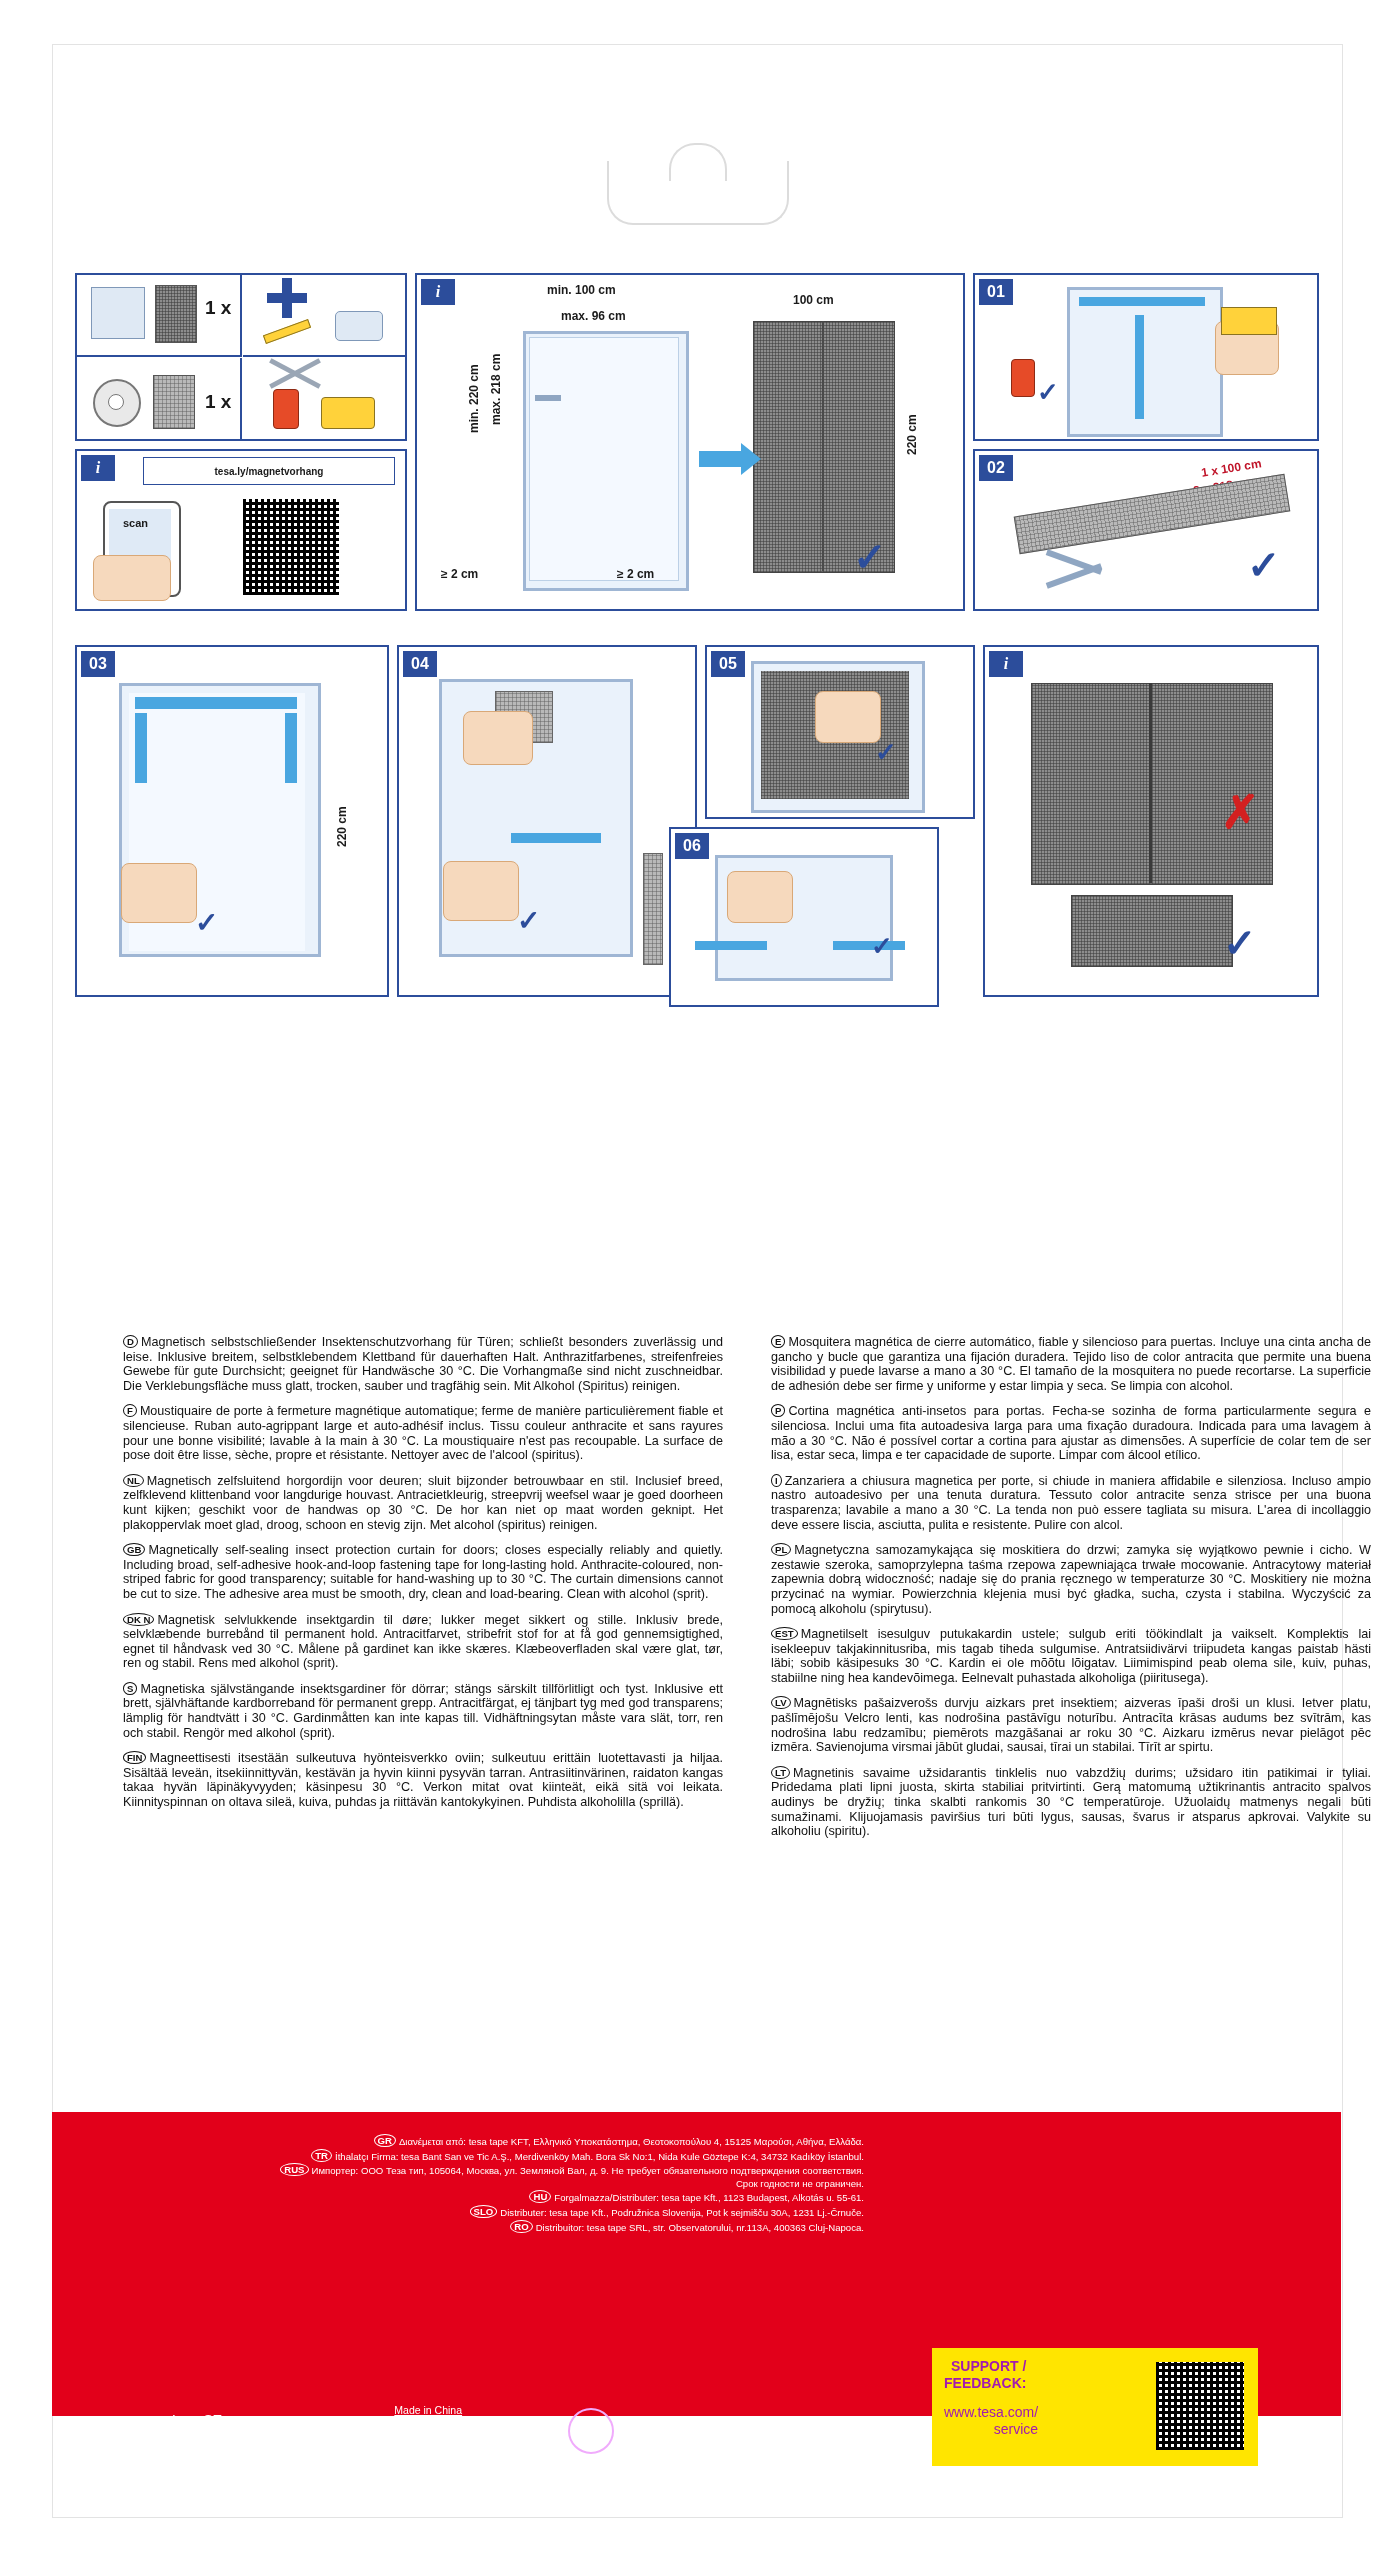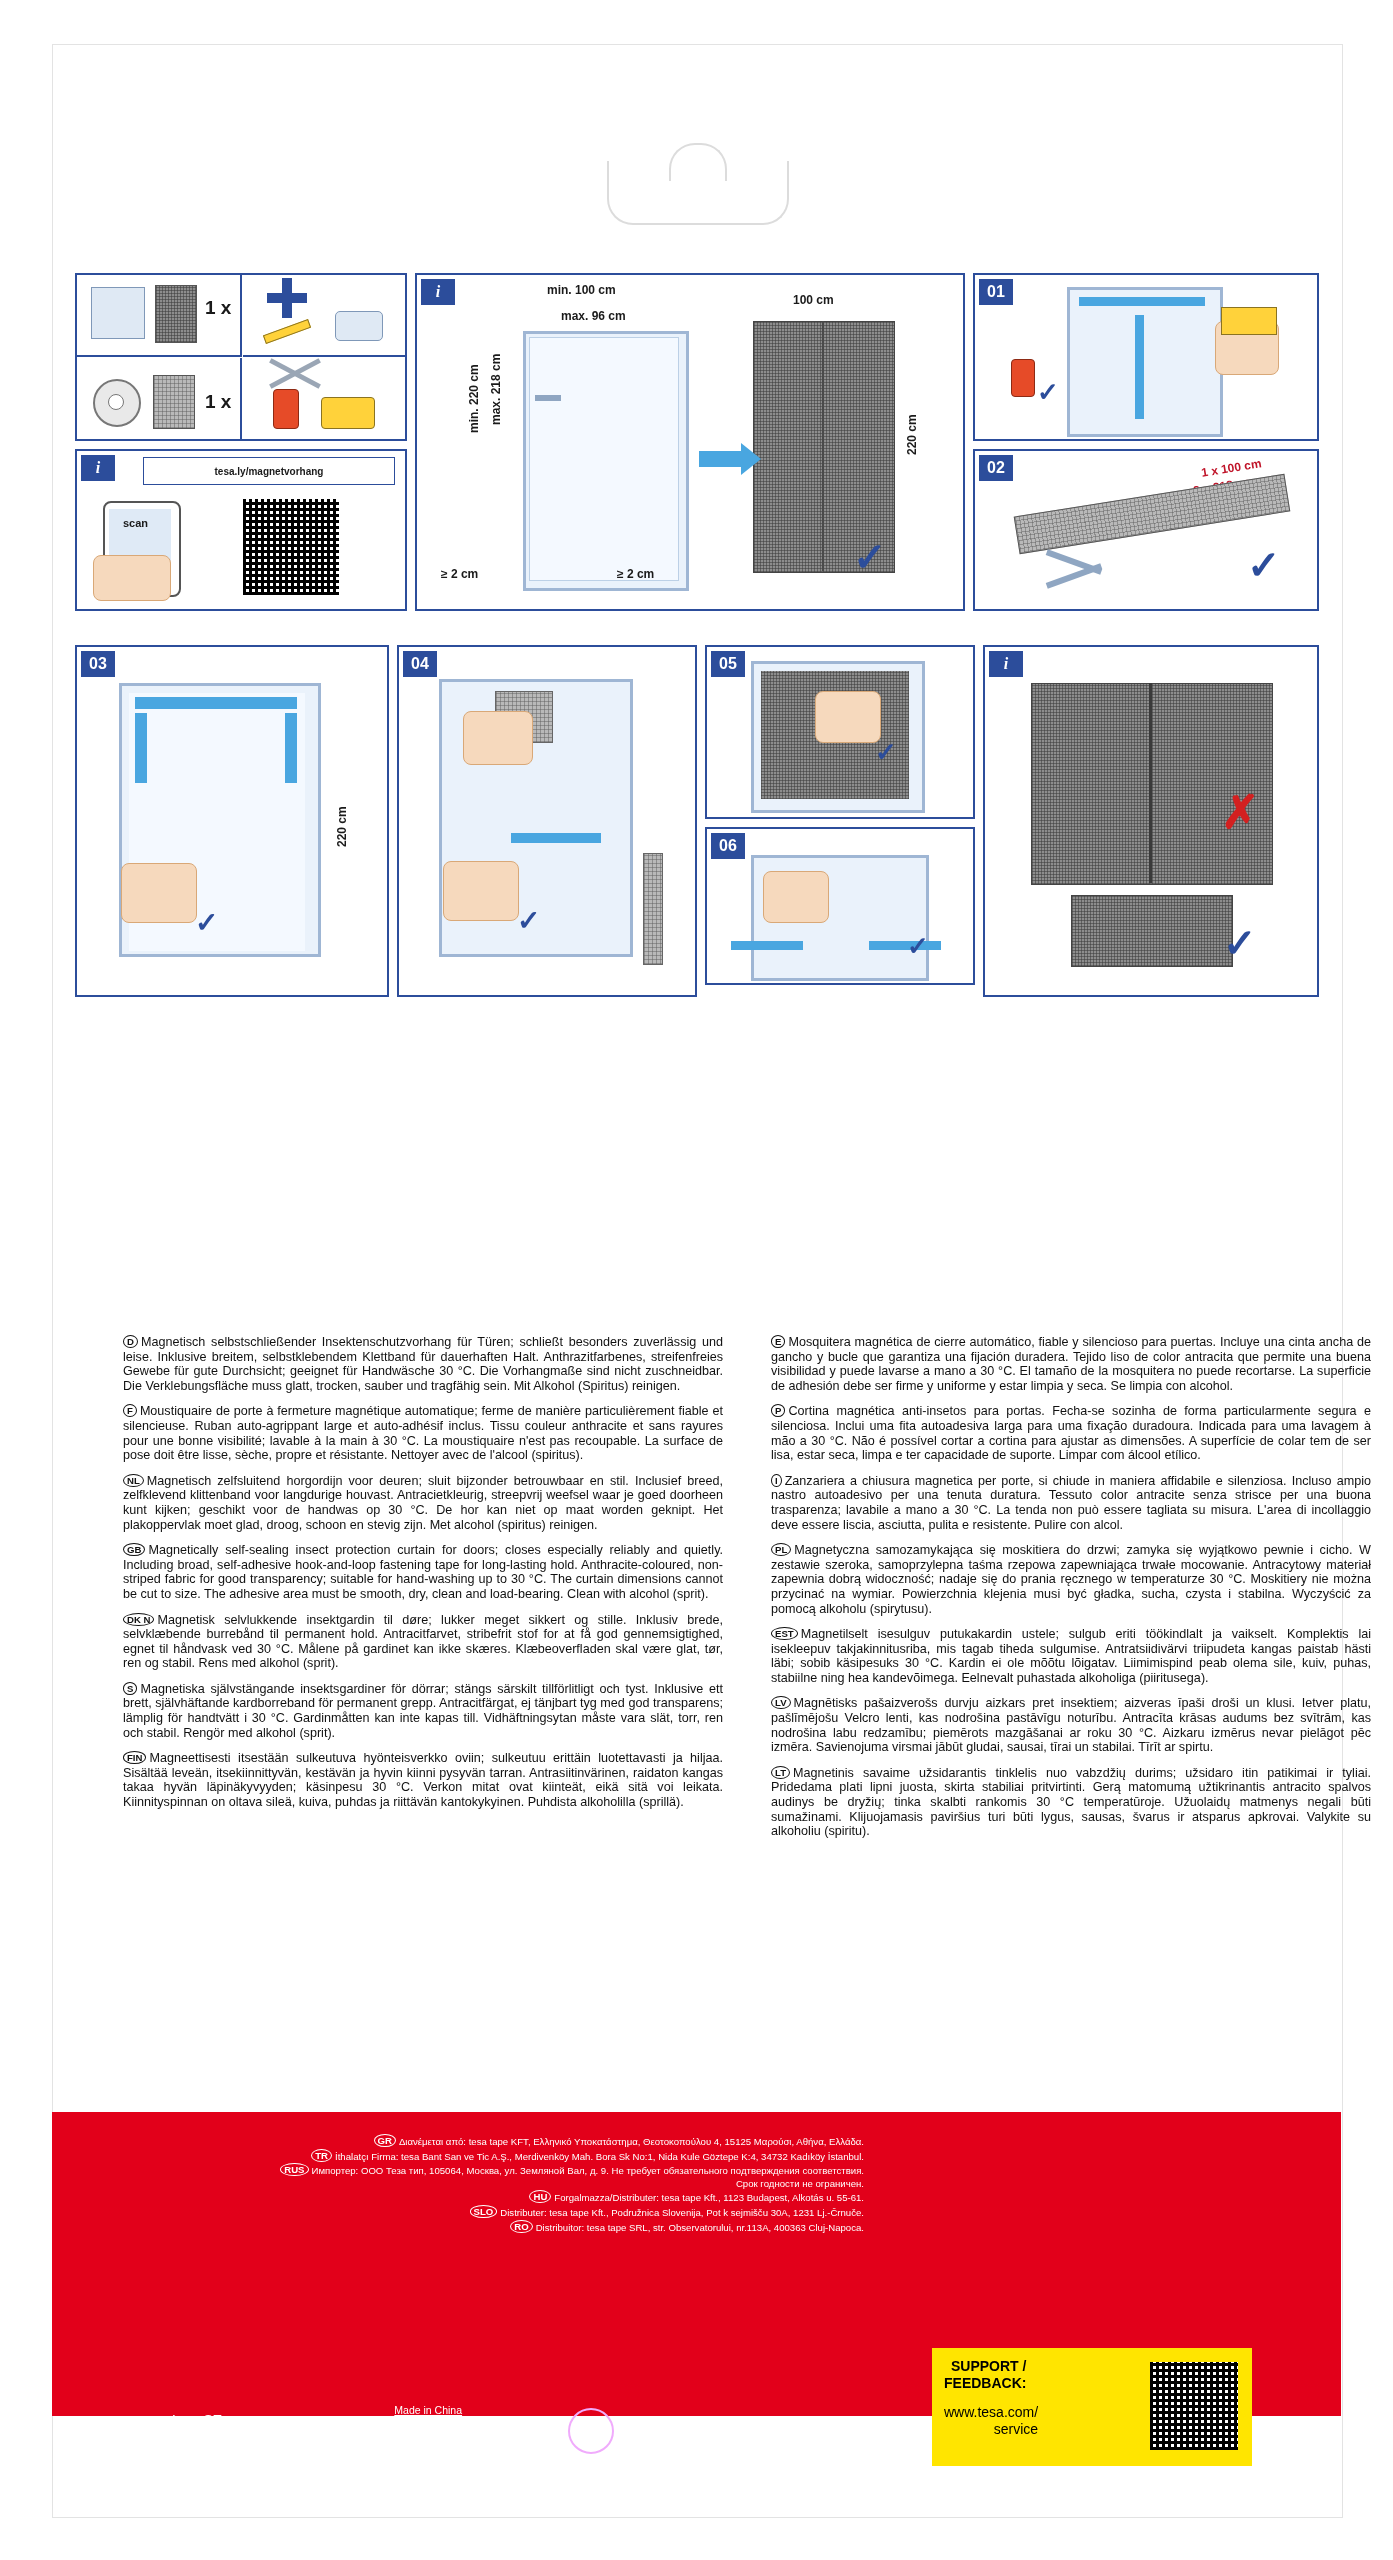--- a/index.html
+++ b/index.html
@@ -37,21 +37,21 @@
   .col.right{margin-left:48px;}
   .para{font-size:12.6px;line-height:14.6px;color:#111;margin-bottom:11px;text-align:justify;}
   .flag{display:inline-block;border:1.3px solid #111;border-radius:50%;padding:0 3px;font-size:9.6px;font-weight:bold;line-height:11px;margin-right:3px;vertical-align:1px;}
 
   
   .footer{position:absolute;left:52px;top:2112px;width:1289px;height:304px;background:#e2001a;color:#fff;text-align:right;}
   .fdist{position:absolute;left:52px;top:22px;width:760px;font-size:9.6px;line-height:12.6px;}
   .fdist .flag{border-color:#fff;color:#fff;}
   .brand{position:absolute;left:58px;top:300px;font-size:14px;line-height:16px;font-weight:bold;}
   .made{position:absolute;left:280px;top:292px;font-size:10.5px;line-height:12.4px;text-decoration:underline;}
-  .support{position:absolute;left:880px;top:236px;width:320px;height:118px;background:#ffe500;color:#000000;}
+  .support{position:absolute;left:880px;top:236px;width:320px;height:118px;background:#ffe500;color:#a21caf;padding-left:6px;}
   .support .txt{position:absolute;left:12px;top:10px;font-size:14px;font-weight:bold;line-height:17px;}
   .qr{background-image:
       repeating-linear-gradient(0deg,#000 0 3px,transparent 3px 6px),
       repeating-linear-gradient(90deg,#000 0 3px,transparent 3px 6px);
       background-color:#fff;}
   .recyc{position:absolute;border:2px solid #f0abfc;border-radius:50%;display:flex;align-items:center;justify-content:center;font-size:11px;font-weight:bold;}
 </style>
 </head>
 <body>
 
@@ -173,21 +173,21 @@
     </div>
 
     <div class="panel" style="left:652px;top:600px;width:270px;height:174px;">
       <div class="badge">05</div>
       <div class="frame" style="position:absolute;left:44px;top:14px;width:168px;height:146px;"></div>
       <div class="mesh" style="position:absolute;left:54px;top:24px;width:148px;height:128px;"></div>
       <div class="hand" style="position:absolute;left:108px;top:44px;width:64px;height:50px;"></div>
       <div class="check" style="position:absolute;left:168px;top:92px;font-size:26px;">✓</div>
     </div>
 
-    <div class="panel" style="left:652px;top:782px;width:270px;height:158px;">
+    <div class="panel" style="left:616px;top:782px;width:270px;height:180px;">
       <div class="badge">06</div>
       <div class="frame" style="position:absolute;left:44px;top:26px;width:172px;height:120px;"></div>
       <div class="hand" style="position:absolute;left:56px;top:42px;width:64px;height:50px;"></div>
       <div class="arrowblue" style="position:absolute;left:24px;top:112px;width:72px;height:9px;"></div>
       <div class="arrowblue" style="position:absolute;left:162px;top:112px;width:72px;height:9px;"></div>
       <div class="check" style="position:absolute;left:200px;top:104px;font-size:26px;">✓</div>
     </div>
 
     <div class="panel" style="left:930px;top:600px;width:336px;height:352px;">
       <div class="badge i">i</div>

